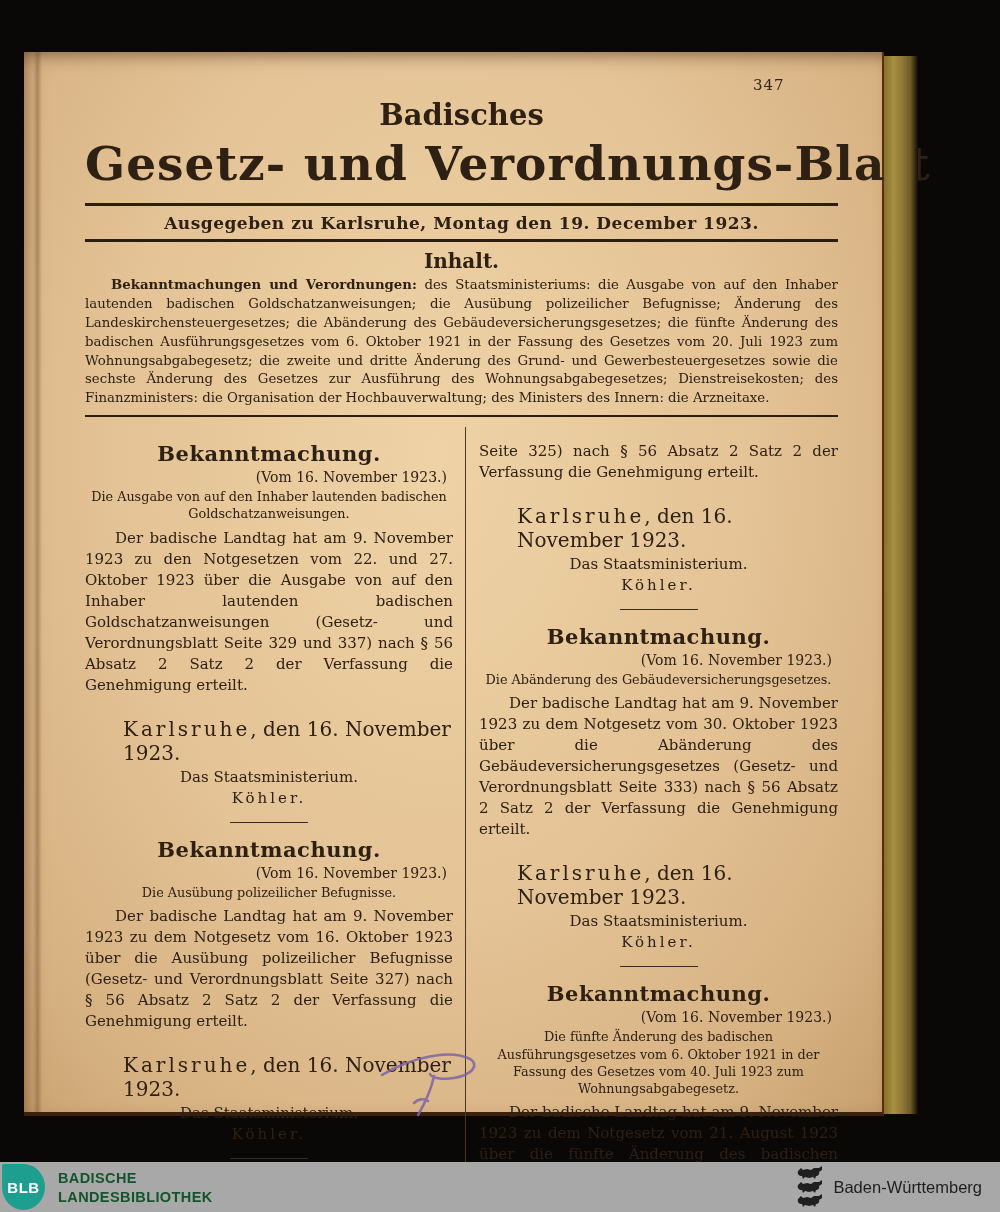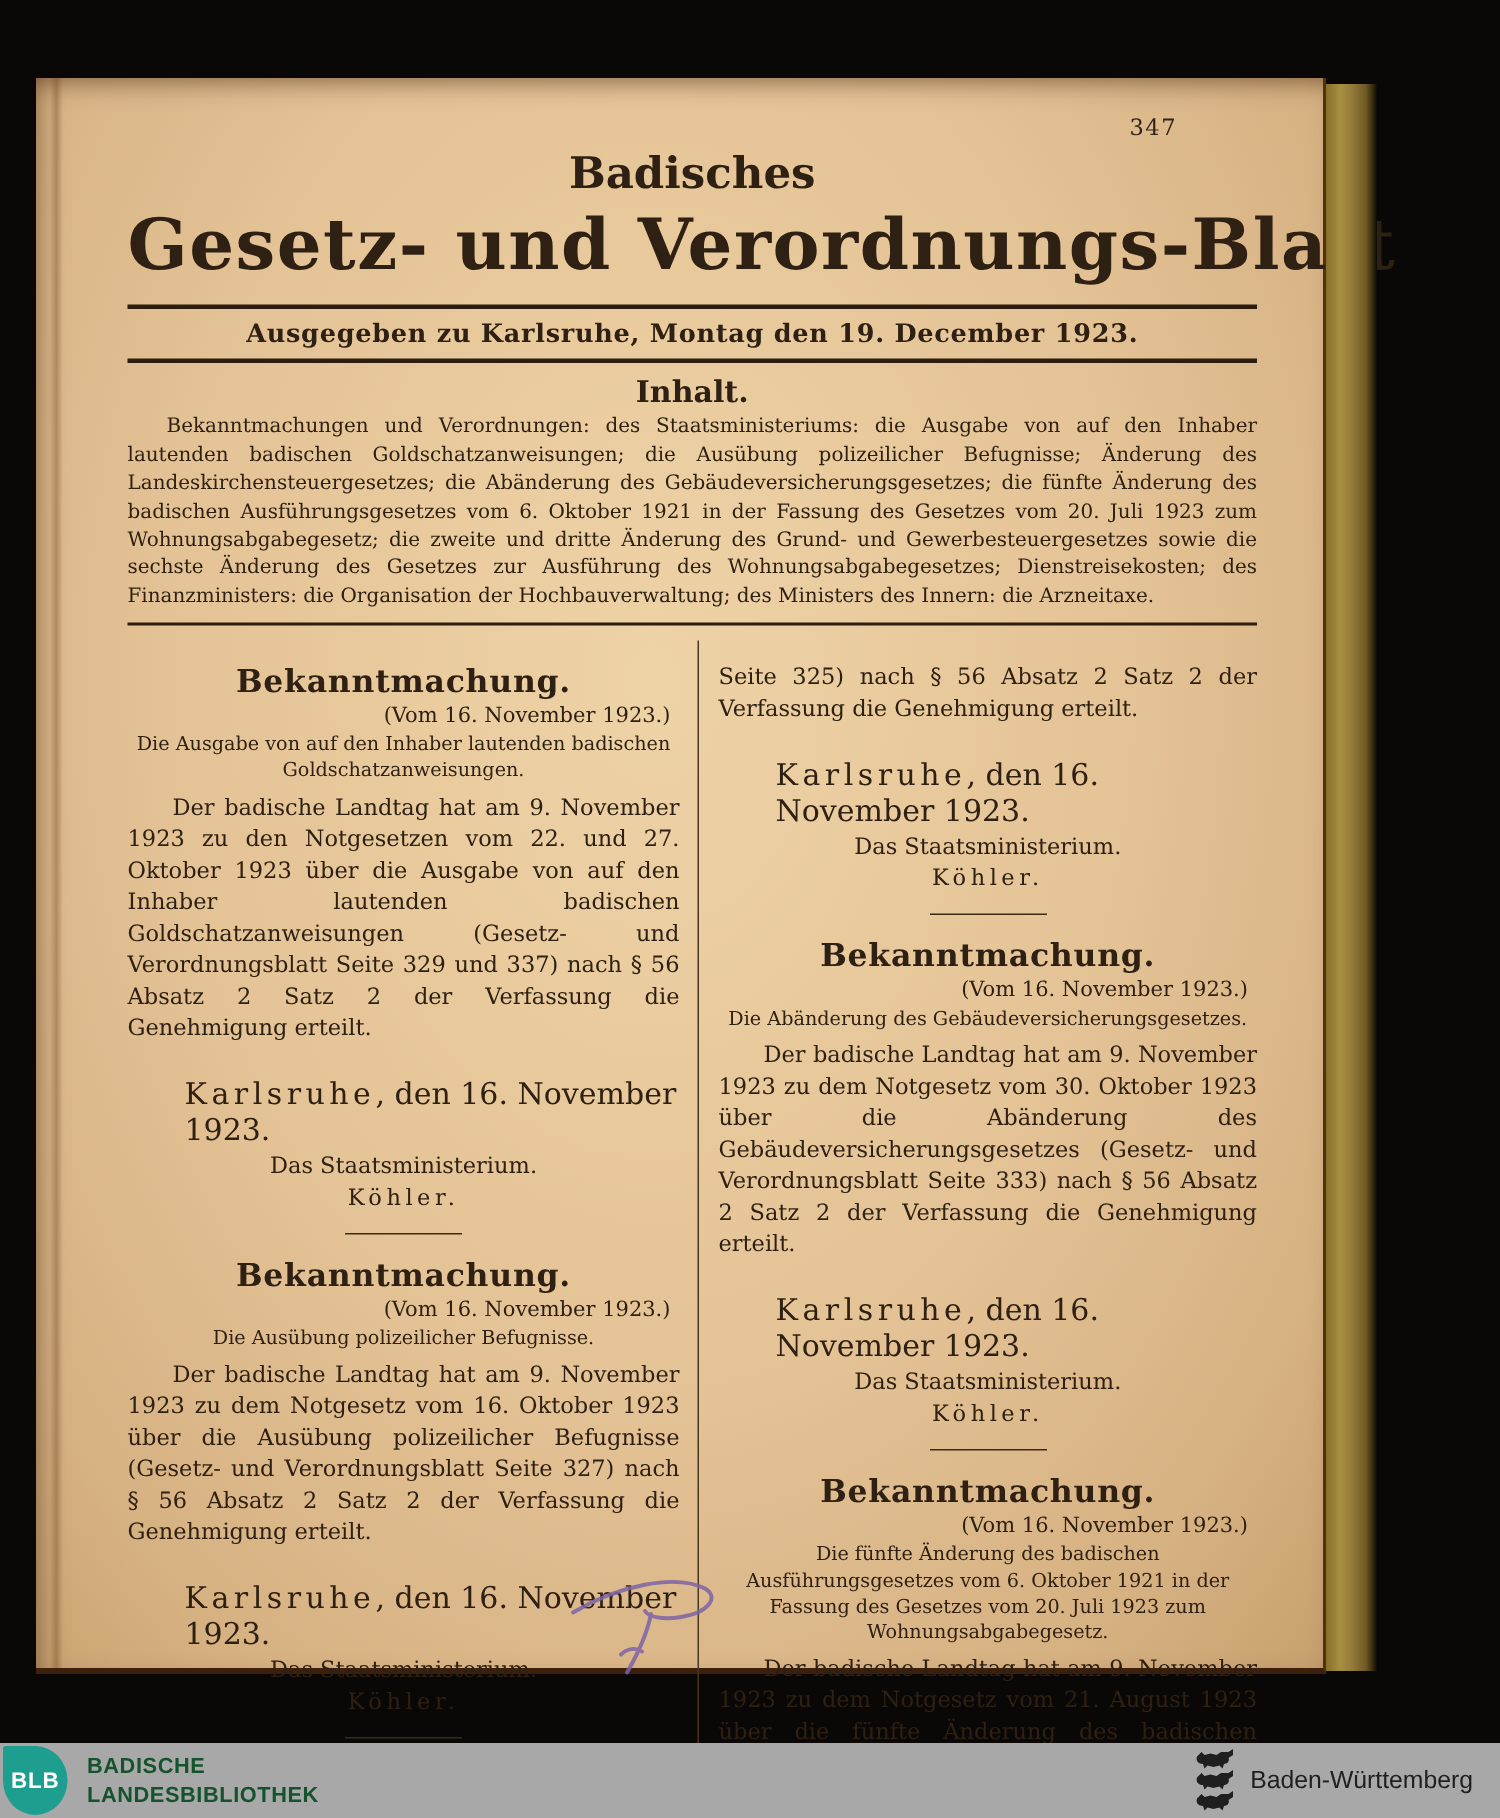--- a/index.html
+++ b/index.html
@@ -39,21 +39,21 @@
   .issue-no { font-size:33px; font-weight:bold; }
   .title-top { font-size:29px; font-weight:bold; margin-top:16px; }
   .title-main { font-size:47px; font-weight:bold; letter-spacing:1px; margin-top:4px; white-space:nowrap; }
   .rule-heavy { border:none; border-top:3px solid #2c1d10; margin:12px 0 0 0; }
   .dateline { text-align:center; font-size:17px; font-weight:bold; padding:7px 0 6px 0; letter-spacing:.5px; }
   .rule-heavy2 { border:none; border-top:3px solid #2c1d10; margin:0; }
 
   
   .inhalt-head { text-align:center; font-weight:bold; font-size:20px; margin-top:7px; }
   .inhalt-text { font-size:13.3px; line-height:1.42; text-align:justify; text-indent:26px; margin:3px 0 0 0; }
-  .inhalt-text .lead { font-weight:normal; }
+  .inhalt-text .lead { font-weight:bold; }
   .rule-mid { border:none; border-top:2.5px solid #2c1d10; margin:7px 0 0 0; }
 
   
   .columns { display:flex; margin-top:10px; align-items:stretch; }
   .col-left { width:368px; padding-right:12px; border-right:1px solid #4a3620; }
   .col-right { flex:1; padding-left:13px; }
 
   .notice-heading { font-size:21px; font-weight:bold; text-align:center; margin:14px 0 0 0; letter-spacing:.5px; }
   .vom { text-align:right; font-size:14px; padding-right:6px; margin-top:3px; }
   .subject { text-align:center; font-size:12.8px; line-height:1.35; margin:3px 0 4px 0; }
@@ -164,21 +164,21 @@
           <p class="body-par">Der badische Landtag hat am 9. November 1923 zu dem Notgesetz vom 30. Oktober 1923 über die Abänderung des Gebäudeversicherungsgesetzes (Gesetz- und Verordnungsblatt Seite 333) nach § 56 Absatz 2 Satz 2 der Verfassung die Genehmigung erteilt.</p>
           <div class="place"><span class="city">Karlsruhe</span><span>, den 16. November 1923.</span></div>
           <div class="ministry">Das Staatsministerium.</div>
           <div class="sig">Köhler.</div>
           <hr class="sep">
         </section>
 
         <section>
           <h3 class="notice-heading">Bekanntmachung.</h3>
           <div class="vom">(Vom 16. November 1923.)</div>
-          <div class="subject">Die fünfte Änderung des badischen Ausführungsgesetzes vom 6. Oktober 1921 in der Fassung des Gesetzes vom 20. Juli 1923 zum Wohnungsabgabegesetz.</div>
+          <div class="subject">Die fünfte Änderung des badischen Ausführungsgesetzes vom 6. Oktober 1921 in der Fassung des Gesetzes vom 40. Juli 1923 zum Wohnungsabgabegesetz.</div>
           <p class="body-par">Der badische Landtag hat am 9. November 1923 zu dem Notgesetz vom 21. August 1923 über die fünfte Änderung des badischen Ausführungsgesetzes vom 6. Oktober 1921 in der Fassung des Gesetzes vom 20. Juli 1923 zum Wohnungsabgabegesetz (Gesetz- und Verordnungsblatt Seite 265) nach § 56 Absatz 2 Satz 2 der Verfassung die Genehmigung erteilt.</p>
 
         </section>
 
       </div>
     </div>
   </div>
 </div>
 
 <div class="book-edge"></div>

